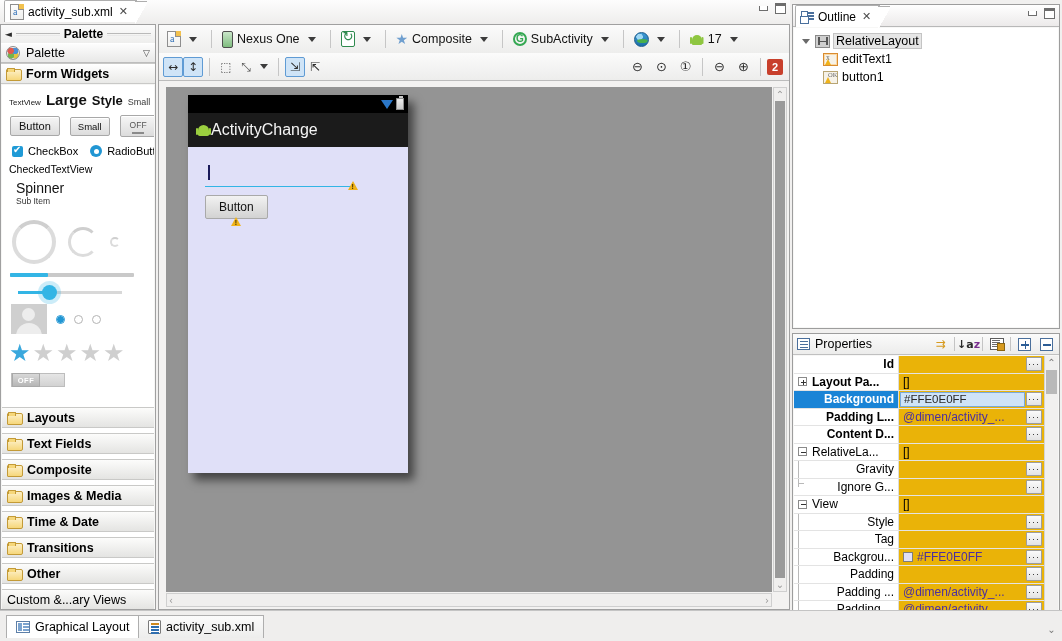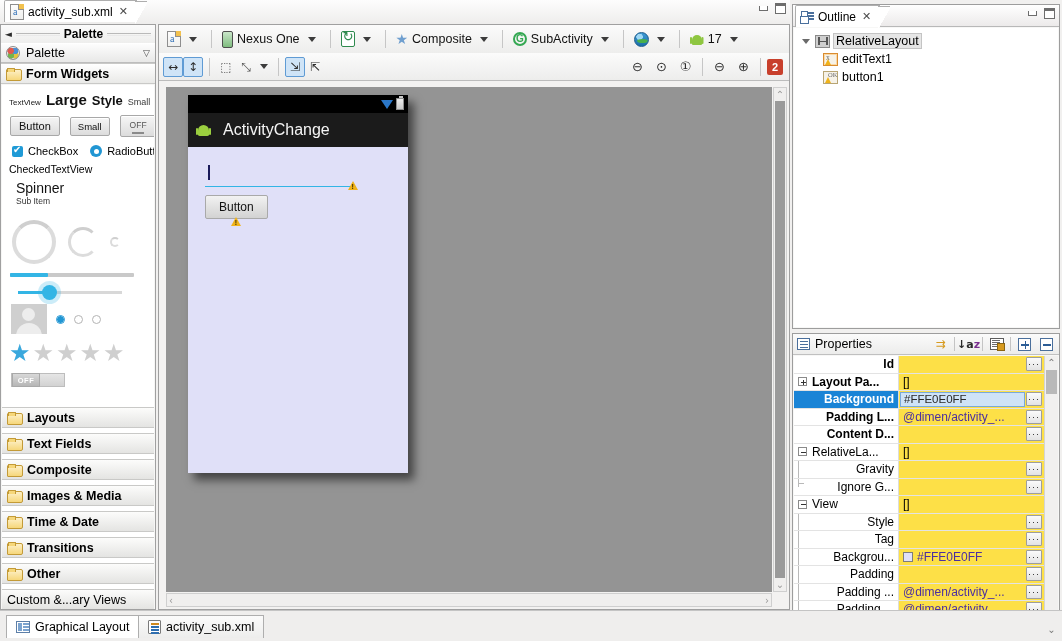--- a/index.html
+++ b/index.html
@@ -194,21 +194,21 @@
   }
   .device{
     position:absolute; left:22px; top:8px; width:220px; height:378px;
     background:#e0e0f8;
     box-shadow: 6px 7px 9px rgba(0,0,0,.55);
   }
   .dev-status{ height:18px; background:#000; display:flex; align-items:center; justify-content:flex-end; gap:3px; padding-right:4px;}
   .st-tri{ width:0;height:0;border-left:6px solid transparent;border-right:6px solid transparent;border-top:9px solid #2b77c8;}
   .st-batt{ width:8px; height:12px; background:linear-gradient(#eee,#c9c9c9); border:1px solid #8e8e8e; position:relative;}
   .st-batt:before{ content:""; position:absolute; left:2px; top:-3px; width:4px; height:2px; background:#c9c9c9;}
-  .dev-action{ height:34px; background:#1b1b1b; display:flex; align-items:center; gap:12px; padding-left:7px;}
+  .dev-action{ height:34px; background:#1b1b1b; display:flex; align-items:center; gap:0; padding-left:7px;}
   .robot{ width:16px; height:15px; position:relative; flex:none;}
   .robot:before{ content:""; position:absolute; left:3px; top:2px; width:11px; height:11px; background:#9bcf3f; border-radius:6px 6px 2px 2px;}
   .robot:after{ content:""; position:absolute; left:0.5px; top:5px; width:2.5px; height:7px; background:#9bcf3f; border-radius:2px; box-shadow:13px 0 0 #9bcf3f;}
   .dev-title{ color:#f4f4f4; font-size:16px;}
   .dev-body{ position:absolute; left:0; right:0; top:52px; bottom:0; background:#e0e0f8;}
   .edittext{
     position:absolute; left:17px; top:16px; width:151px; height:24px;
     border-bottom:1.5px solid #33b5e5;
   }
   .caret-bar{ position:absolute; left:3px; top:2px; width:1.5px; height:15px; background:#1a1a5a;}
@@ -287,21 +287,21 @@
   .ico-az{ color:#2a2a2a; font-size:11px; font-weight:bold;}
   .ico-az b{ color:#7a2f8f;}
   .ico-sheet{ width:14px;height:12px; background:#fff; border:1px solid #5c5c5c; position:relative;}
   .ico-sheet:before{ content:""; position:absolute; left:1px; top:1px; width:8px; height:1px; background:#6a6a6a; box-shadow:0 2px 0 #6a6a6a,0 4px 0 #6a6a6a,0 6px 0 #6a6a6a;}
   .ico-sheet:after{ content:""; position:absolute; right:-2px; bottom:-2px; width:6px; height:6px; background:#d79a1e; border:1px solid #8a6410;}
   .ico-plus,.ico-minus{ width:13px;height:13px; border:1px solid #4a6f9c; background:#fff; position:relative;}
   .ico-plus:before{ content:""; position:absolute; left:5.5px; top:2px; width:1.5px; height:8px; background:#2c5d96;}
   .ico-plus:after{ content:""; position:absolute; left:2px; top:5.5px; width:8px; height:1.5px; background:#2c5d96;}
   .ico-minus:after{ content:""; position:absolute; left:2px; top:5.5px; width:8px; height:1.5px; background:#2c5d96;}
 
-  .ptable{ position:absolute; left:1px; right:1px; top:22px; bottom:1px; background:#fde047; overflow:hidden;text-align:right;}
+  .ptable{ position:absolute; left:1px; right:1px; top:22px; bottom:1px; background:#eab308; overflow:hidden;text-align:right;}
   .ptbody{ position:absolute; left:0; right:14px; top:0; bottom:0; }
   .prow{ display:flex; height:17.5px; border-bottom:1px solid #e3e3e3; align-items:stretch; font-size:12px;}
   .pname{
     width:105px; flex:none; display:flex; align-items:center; gap:3px;
     border-right:1px solid #dcdcdc; padding-right:4px; justify-content:flex-end;
     background:#fff; position:relative;
   }
   .pname.bold{ font-weight:bold;}
   .pname.grp{ justify-content:flex-start; padding-left:4px; }
   .prow.sel .pname{ background:#1a84d6; color:#fff; font-weight:bold;}

